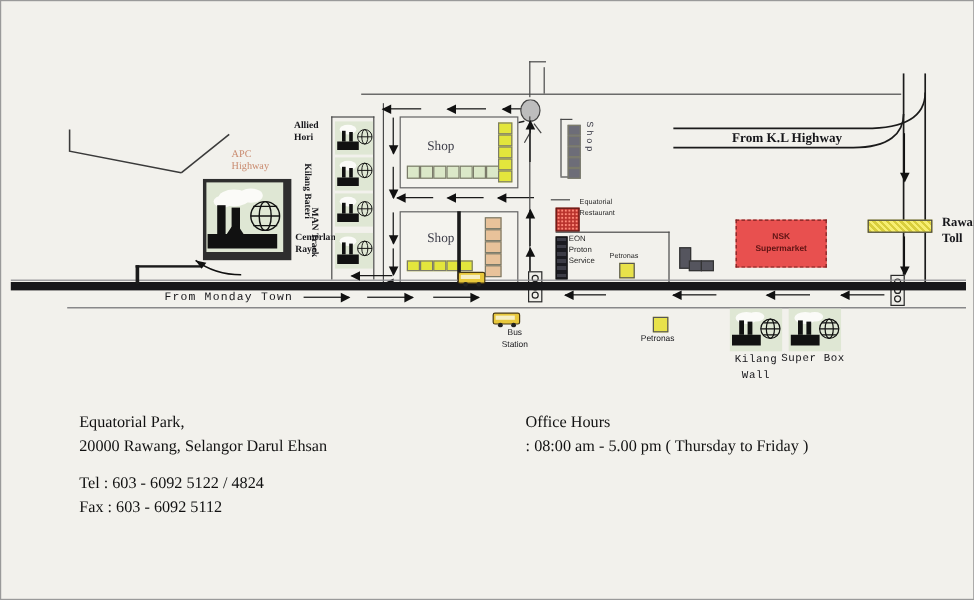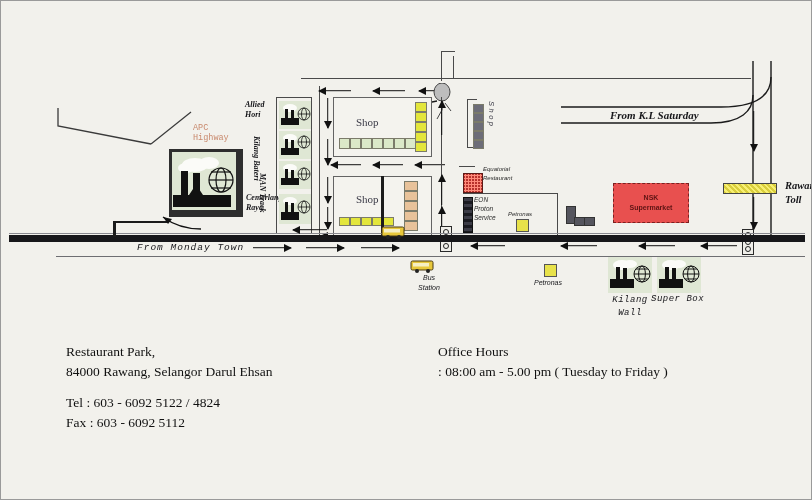--- a/index.html
+++ b/index.html
@@ -46,30 +46,30 @@
   .shoplabel{position:absolute;font-family:"Liberation Serif",serif;font-size:11px;color:#3c3c48;}
   .unit{position:absolute;border:1px solid #7b7b6a;box-sizing:border-box;}
   .nsk{position:absolute;background:#e8504f;border:1.4px dashed #7c2020;
        display:flex;align-items:center;justify-content:center;flex-direction:column;
        font-family:"Liberation Sans",sans-serif;font-size:7px;color:#5e1414;font-weight:bold;line-height:1.4;}
   .tollgate{position:absolute;background:#f2e64f;border:1.4px solid #444;
        background-image:repeating-linear-gradient(45deg,#d9ce3c 0 2px,#f7ef72 2px 4px);}
   .tlight{position:absolute;background:#efeee9;border:1.4px solid #2a2a2a;
        display:flex;flex-direction:column;align-items:center;justify-content:space-around;padding:1px 0;box-sizing:border-box;}
   .tlight i{display:block;width:4px;height:4px;border-radius:50%;border:1px solid #222;background:#f2f1ec;}
-  .lbl{position:absolute;color:#16161a;font-style:italic;}
+  .lbl{position:absolute;color:#16161a;}
   .lbl-serif-b{font-family:"Liberation Serif",serif;font-weight:bold;}
   .lbl-mono{font-family:"Liberation Mono",monospace;}
   .lbl-sans{font-family:"Liberation Sans",sans-serif;}
   .vert{writing-mode:vertical-rl;}
   
   #addr{position:absolute;left:65px;top:341px;font-size:13.5px;color:#111;line-height:19.5px;}
   #hours{position:absolute;left:437px;top:341px;font-size:13.5px;color:#111;line-height:19.5px;}
   #addr .gap{height:12px;}
-  .apc{position:absolute;font-family:Liberation Mono, monospace;font-size:8.5px;color:#c98a6e;line-height:10px;}
+  .apc{position:absolute;font-family:Liberation Serif, serif;font-size:8.5px;color:#c98a6e;line-height:10px;}
 </style>
 </head>
 <body>
 
 <div id="page">
 
   <svg class="abs" style="left:0;top:95px;width:290px;height:60px;">
     <path d="M 57 12 L 57 30 L 150 48" fill="none" stroke="#3a3a3a" stroke-width="1.3"></path>
     <path d="M 150 48 L 190 16" fill="none" stroke="#3a3a3a" stroke-width="1.3"></path>
   </svg>
@@ -301,21 +301,21 @@
 
   <div class="abs" style="left:565px;top:205px;width:8px;height:16px;background:#55555e;border:1px solid #333;"></div>
   <div class="abs" style="left:573px;top:216px;width:9px;height:7px;background:#55555e;border:1px solid #333;"></div>
   <div class="abs" style="left:583px;top:216px;width:9px;height:7px;background:#55555e;border:1px solid #333;"></div>
 
   <div class="nsk" style="left:612px;top:182px;width:74px;height:38px;">
     <span>NSK</span>
     <span>Supermarket</span>
   </div>
 
-  <div class="lbl lbl-serif-b" style="left:609px;top:108px;font-size:11px;">From K.L Saturday</div>
+  <div class="lbl lbl-serif-b" style="left:609px;top:108px;font-size:11px;">From K.L Highway</div>
   <svg class="abs" style="left:560px;top:60px;width:250px;height:185px;">
 
     <path d="M 0 62 L 150 62 C 180 62 192 50 192 34 L 192 0" fill="none" stroke="#1b1b1b" stroke-width="1.4"></path>
     <path d="M 0 46 L 160 46 C 196 46 210 34 210 16 L 210 0" fill="none" stroke="#1b1b1b" stroke-width="1.4"></path>
 
     <path d="M 192 34 L 192 178" fill="none" stroke="#1b1b1b" stroke-width="1.4"></path>
     <path d="M 210 16 L 210 178" fill="none" stroke="#1b1b1b" stroke-width="1.4"></path>
   </svg>
 
   <div class="arr down" style="left:748px;top:110px;width:9px;height:40px;">
@@ -443,25 +443,25 @@
         <circle cx="34" cy="17" r="8"></circle>
         <ellipse cx="34" cy="17" rx="3.4" ry="8"></ellipse>
         <line x1="26" y1="17" x2="42" y2="17"></line>
         <line x1="28" y1="12" x2="40" y2="12"></line>
         <line x1="28" y1="22" x2="40" y2="22"></line>
       </g>
   </svg>
   <div class="lbl lbl-mono" style="left:650px;top:293px;font-size:9px;letter-spacing:.5px;">Super Box</div>
 
   <div id="addr">
-    <div>Restaurant Park,</div>
-    <div>84000 Rawang, Selangor Darul Ehsan</div>
+    <div>Equatorial Park,</div>
+    <div>20000 Rawang, Selangor Darul Ehsan</div>
     <div class="gap"></div>
     <div>Tel : 603 - 6092 5122 / 4824</div>
     <div>Fax : 603 - 6092 5112</div>
   </div>
 
   <div id="hours">
     <div>Office Hours</div>
-    <div>: 08:00 am - 5.00 pm ( Tuesday to Friday )</div>
+    <div>: 08:00 am - 5.00 pm ( Thursday to Friday )</div>
   </div>
 
 </div>
 
 </body></html>

